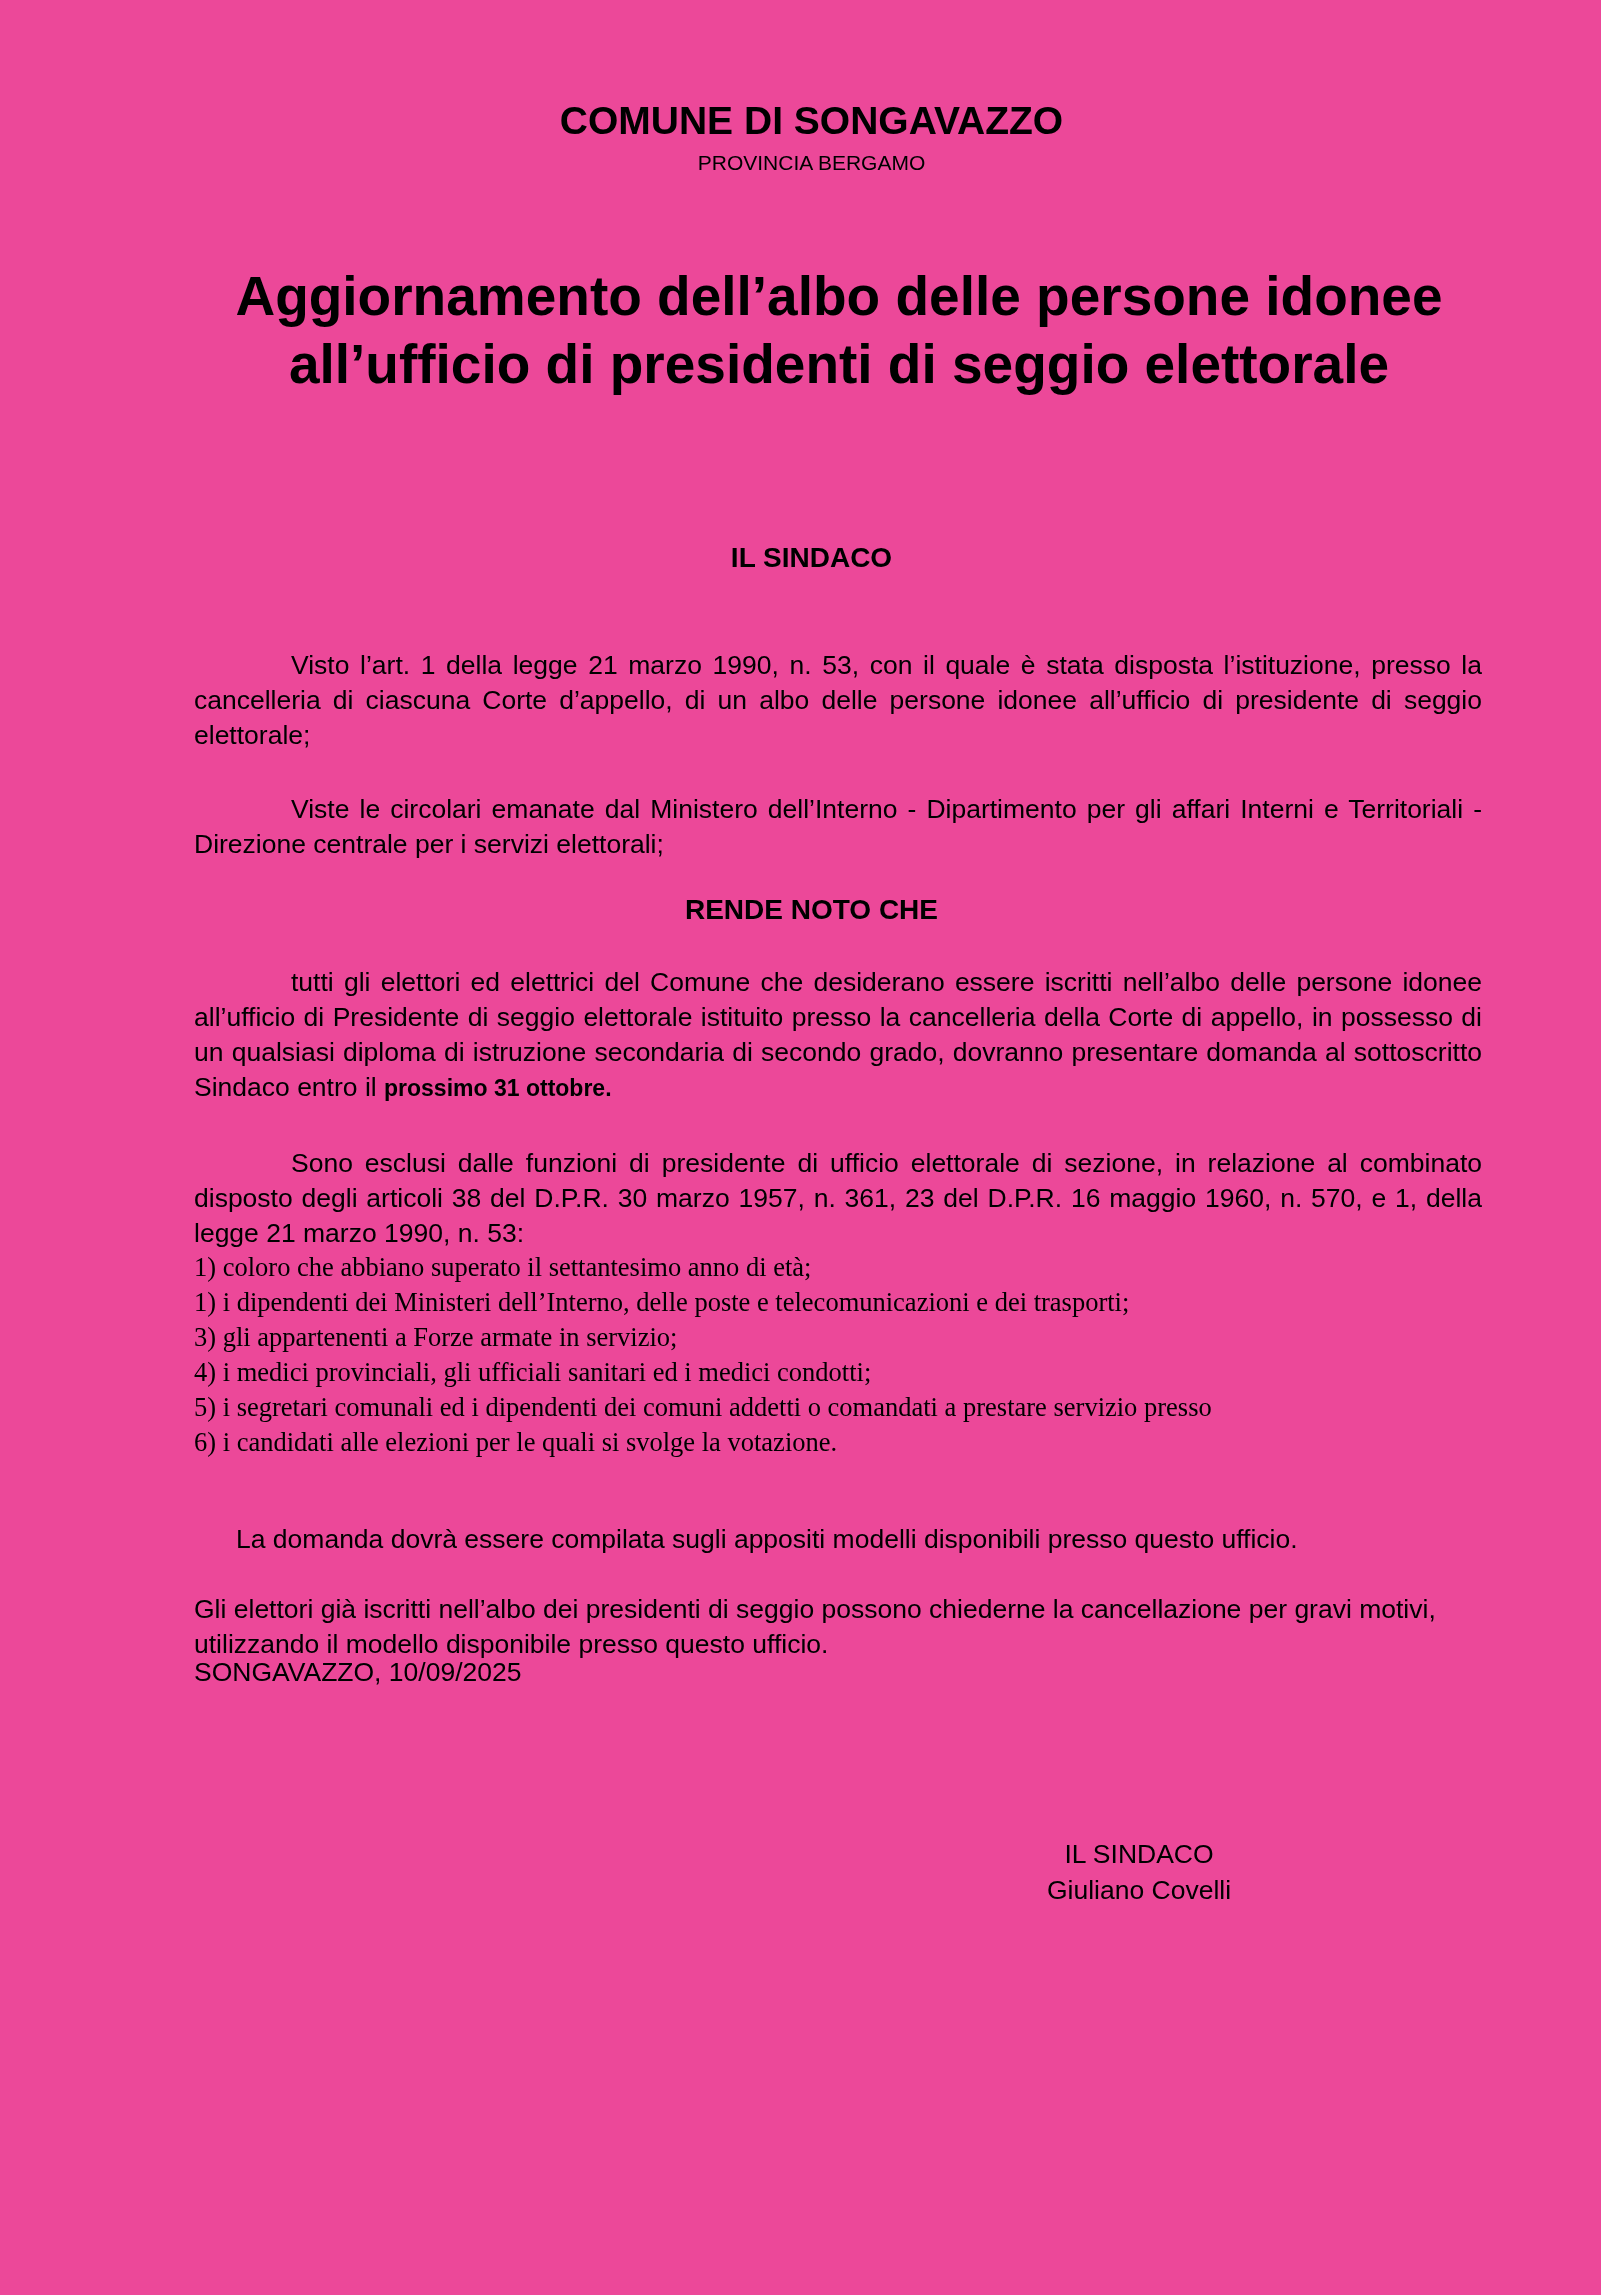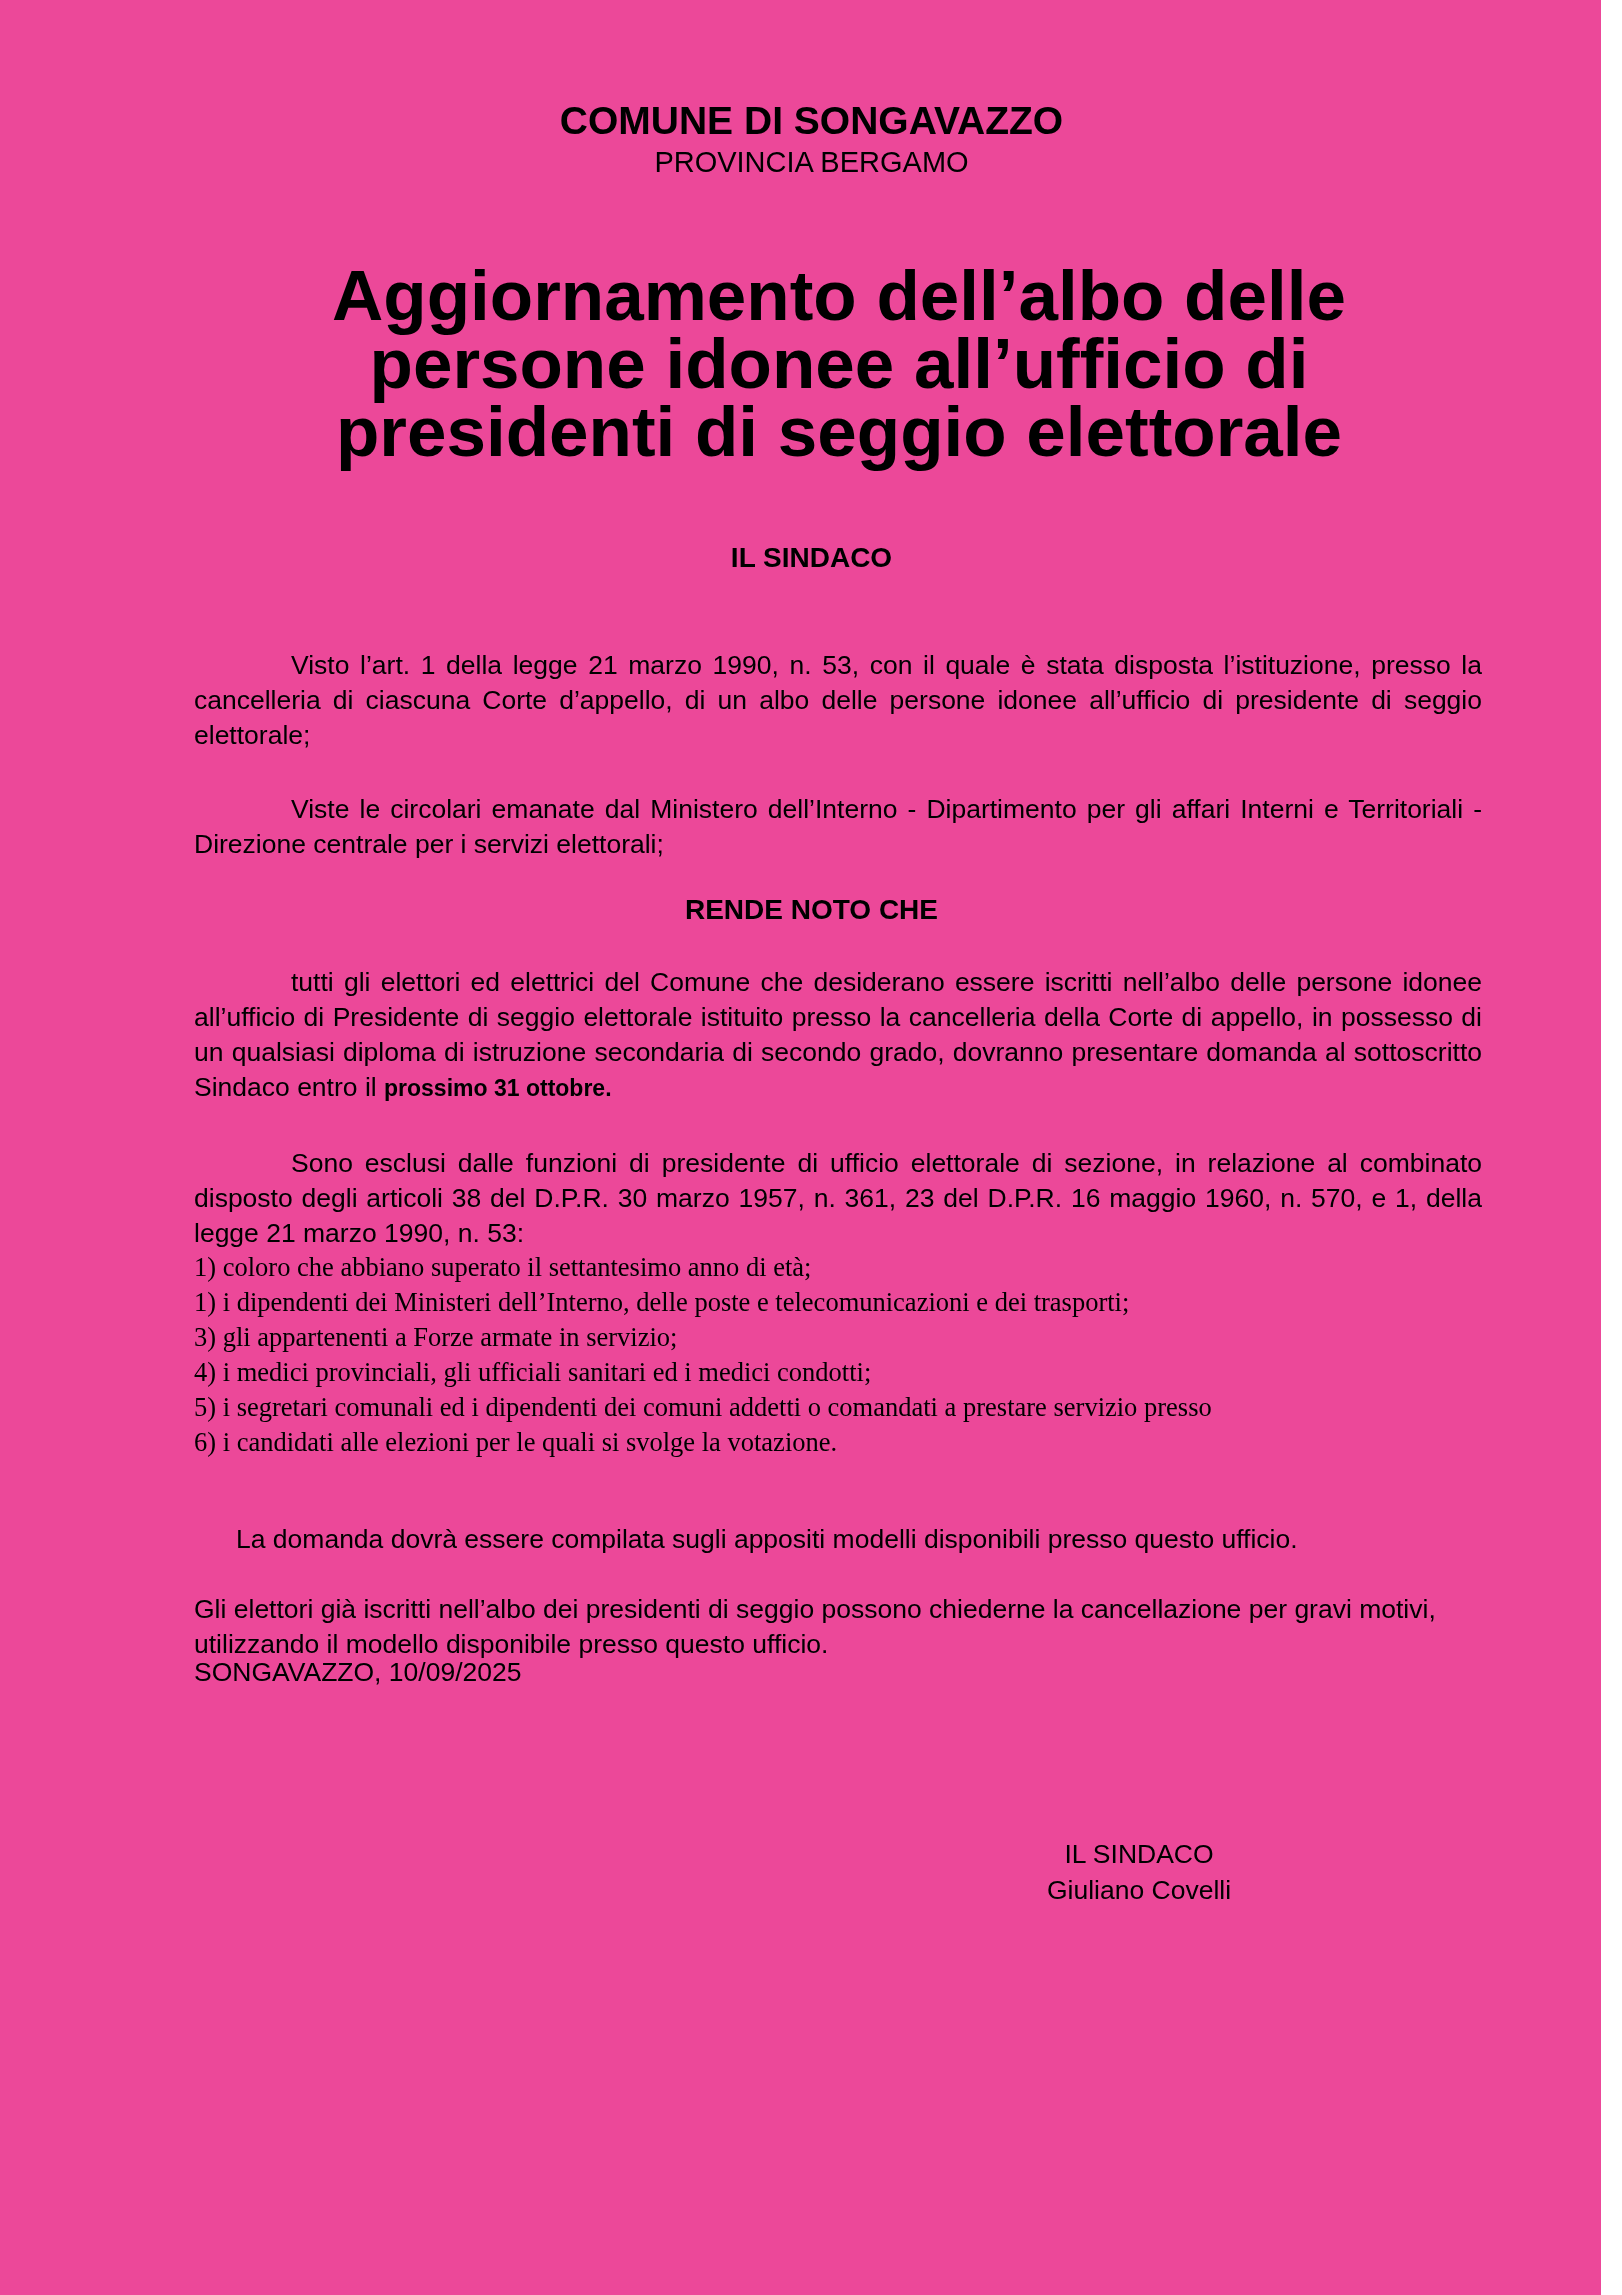--- a/index.html
+++ b/index.html
@@ -1,22 +1,22 @@
 <!DOCTYPE html>
 <html style="font-size:10.5px"><head>
 <meta charset="utf-8">
 <style>
   html, body { margin: 0; padding: 0; background: #ffffff; }
   body { width: 1623px; height: 2295px; position: relative; overflow: hidden;
          font-family: "Liberation Sans", sans-serif; color: #000; }
   .page { position: absolute; left: 0; top: 0; width: 1601px; height: 2295px; background: #ec4899; }
   .center { position: absolute; left: 0; width: 1623px; text-align: center; }
   .h-comune { top: 97px; font-size: 39px; font-weight: bold; line-height: 47px; }
-  .h-prov { top: 145px; font-size: 29px; line-height: 35px; }
-  .title { top: 262px; left: 196px; width: 1286px; font-size: 71px; font-weight: bold; line-height: 68px; }
+  .h-prov { top: 145px; font-size: 21px; line-height: 35px; }
+  .title { top: 262px; left: 196px; width: 1286px; font-size: 55px; font-weight: bold; line-height: 68px; }
   .sindaco-head { top: 541px; font-size: 28px; font-weight: bold; line-height: 34px; }
   .rende { top: 893px; font-size: 28px; font-weight: bold; line-height: 34px; }
   .body-block { position: absolute; left: 194px; width: 1288px; font-size: 26.5px; line-height: 35px; }
   .justify { text-align: justify; text-align-last: left; }
   .indent { text-indent: 97px; }
   .p1 { top: 648px; }
   .p2 { top: 792px; }
   .p3 { top: 965px; }
   .p3 .strong { font-weight: bold; font-size: 23px; }
   .p4 { top: 1146px; }

